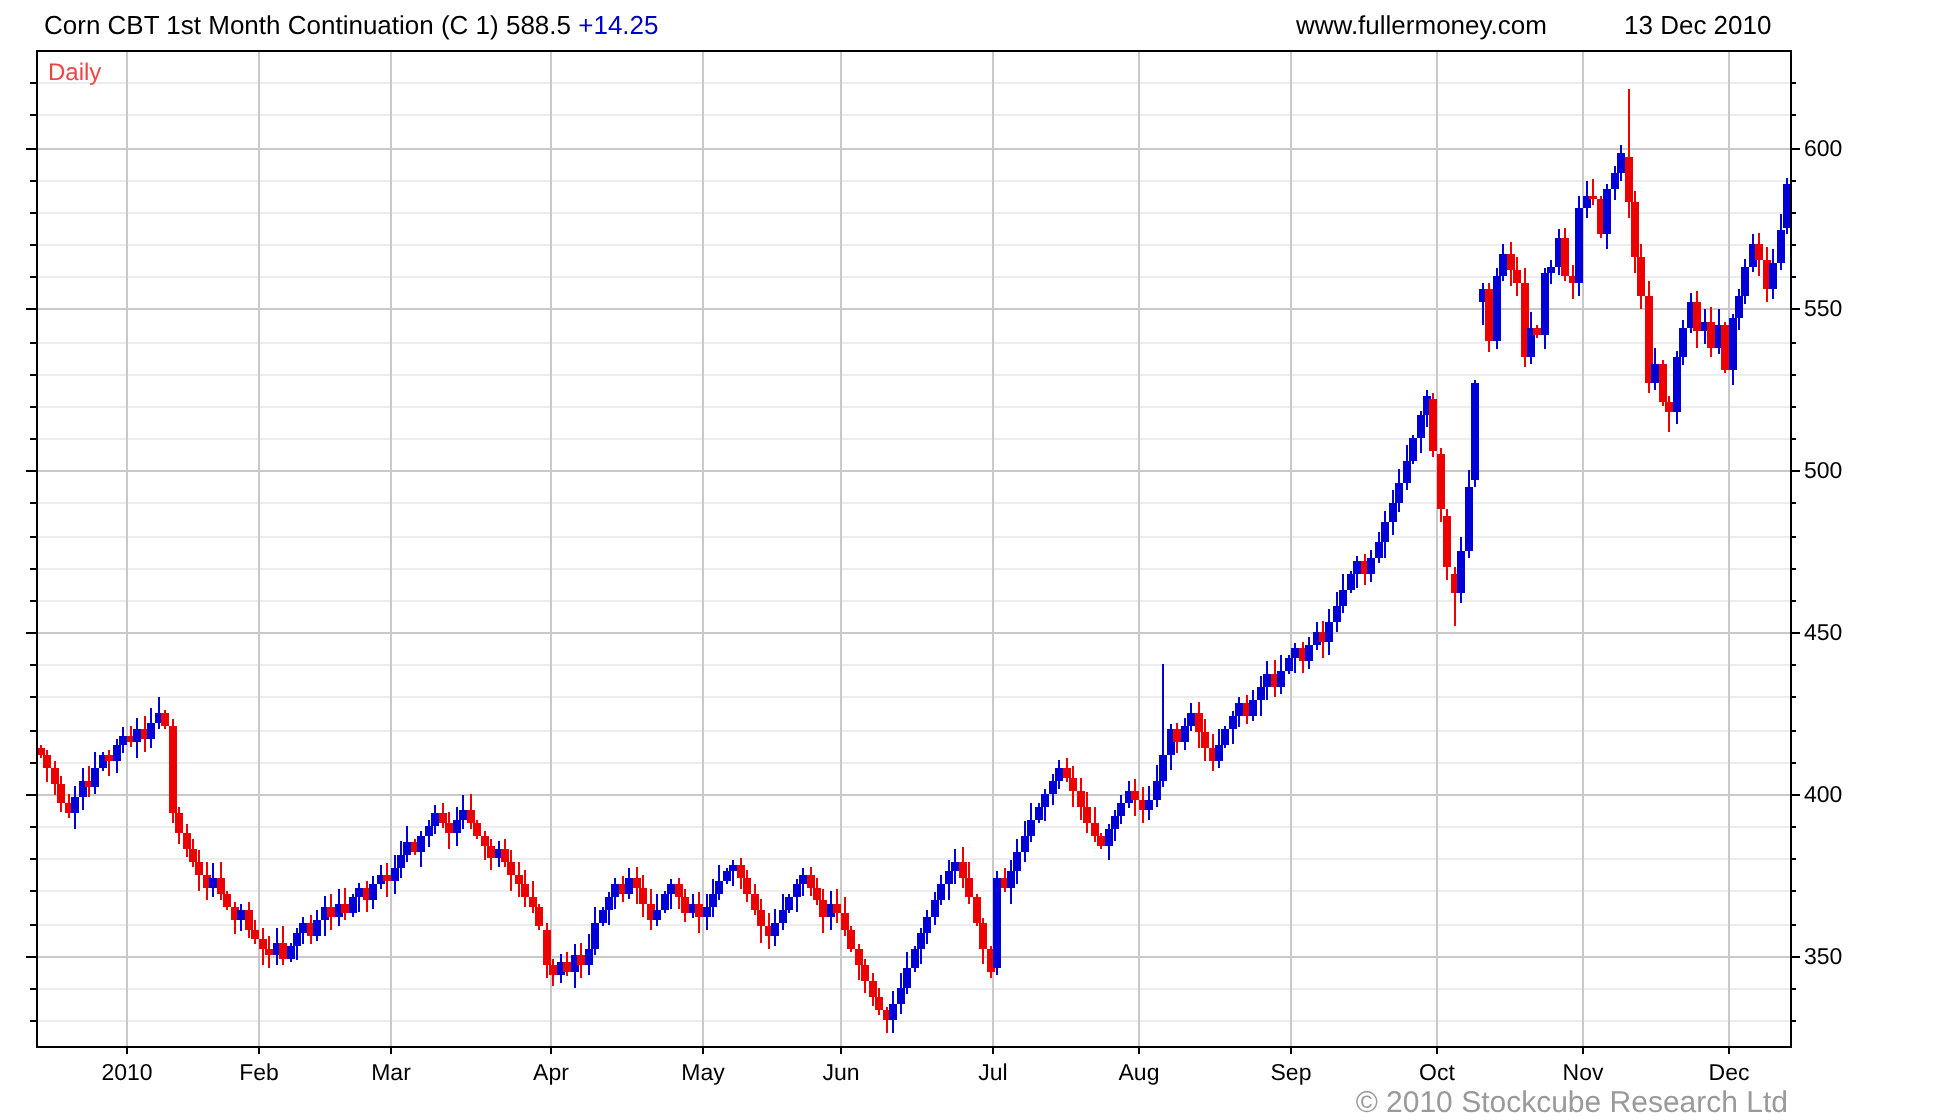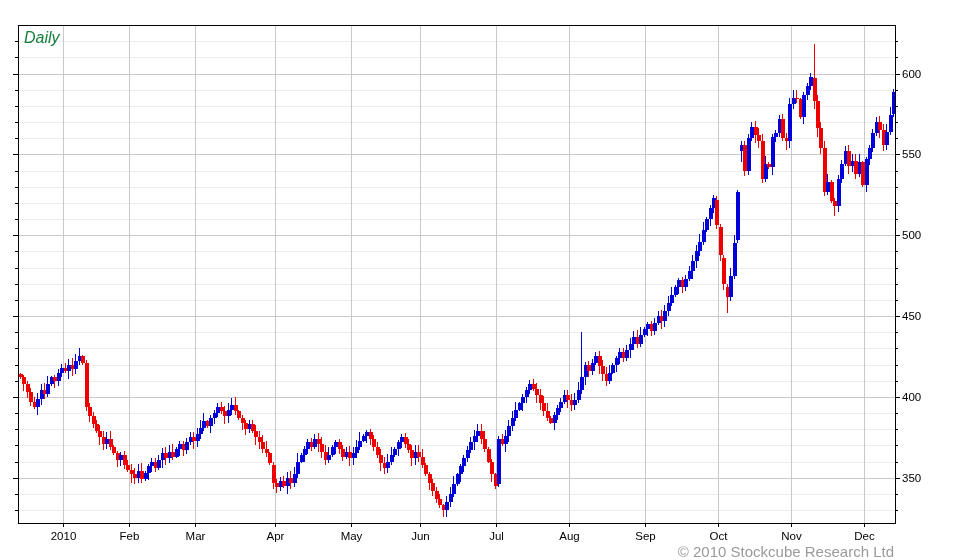--- a/index.html
+++ b/index.html
@@ -3,28 +3,33 @@
 <meta charset="utf-8">
 <style>
   html,body{margin:0;padding:0;background:#ffffff;}
   #app{position:relative;width:980px;height:560px;background:#fff;overflow:hidden;
        font-family:"Liberation Sans",sans-serif;}
   .titlebar{position:absolute;top:5px;left:0;width:100%;height:18px;font-size:13px;color:#000;}
   .title-main{position:absolute;left:22px;top:0;white-space:pre;}
   .title-change{color:#0000cc;}
   .site{position:absolute;left:648px;top:0;color:#000;text-decoration:none;}
   .chart-date{position:absolute;left:812px;top:0;color:#000;}
-  .daily{position:absolute;left:24px;top:29px;font-size:16px;color:#15803d;font-style:italic;}
+  .daily{position:absolute;left:24px;top:29px;font-size:12px;color:#ef4444;}
   .copyright{position:absolute;top:543px;right:86px;font-size:15px;color:#9a9a9a;}
   svg text{font-family:"Liberation Sans",sans-serif;}
 </style>
 </head>
 <body>
 
 <div id="app">
+  <div class="titlebar">
+    <span class="title-main"><span>Corn CBT 1st Month Continuation (C 1) 588.5 </span><span class="title-change">+14.25</span></span>
+    <span class="site">www.fullermoney.com</span>
+    <span class="chart-date">13 Dec 2010</span>
+  </div>
 
   <svg id="chart" width="980" height="560" style="position:absolute;left:0;top:0;">
       <line x1="18" y1="510.5" x2="895" y2="510.5" stroke="#ededed" stroke-width="1" shape-rendering="crispEdges"></line>
       <line x1="18" y1="494.5" x2="895" y2="494.5" stroke="#ededed" stroke-width="1" shape-rendering="crispEdges"></line>
       <line x1="18" y1="478.5" x2="895" y2="478.5" stroke="#c9c9c9" stroke-width="1" shape-rendering="crispEdges"></line>
       <line x1="18" y1="462.5" x2="895" y2="462.5" stroke="#ededed" stroke-width="1" shape-rendering="crispEdges"></line>
       <line x1="18" y1="445.5" x2="895" y2="445.5" stroke="#ededed" stroke-width="1" shape-rendering="crispEdges"></line>
       <line x1="18" y1="429.5" x2="895" y2="429.5" stroke="#ededed" stroke-width="1" shape-rendering="crispEdges"></line>
       <line x1="18" y1="413.5" x2="895" y2="413.5" stroke="#ededed" stroke-width="1" shape-rendering="crispEdges"></line>
       <line x1="18" y1="397.5" x2="895" y2="397.5" stroke="#c9c9c9" stroke-width="1" shape-rendering="crispEdges"></line>

